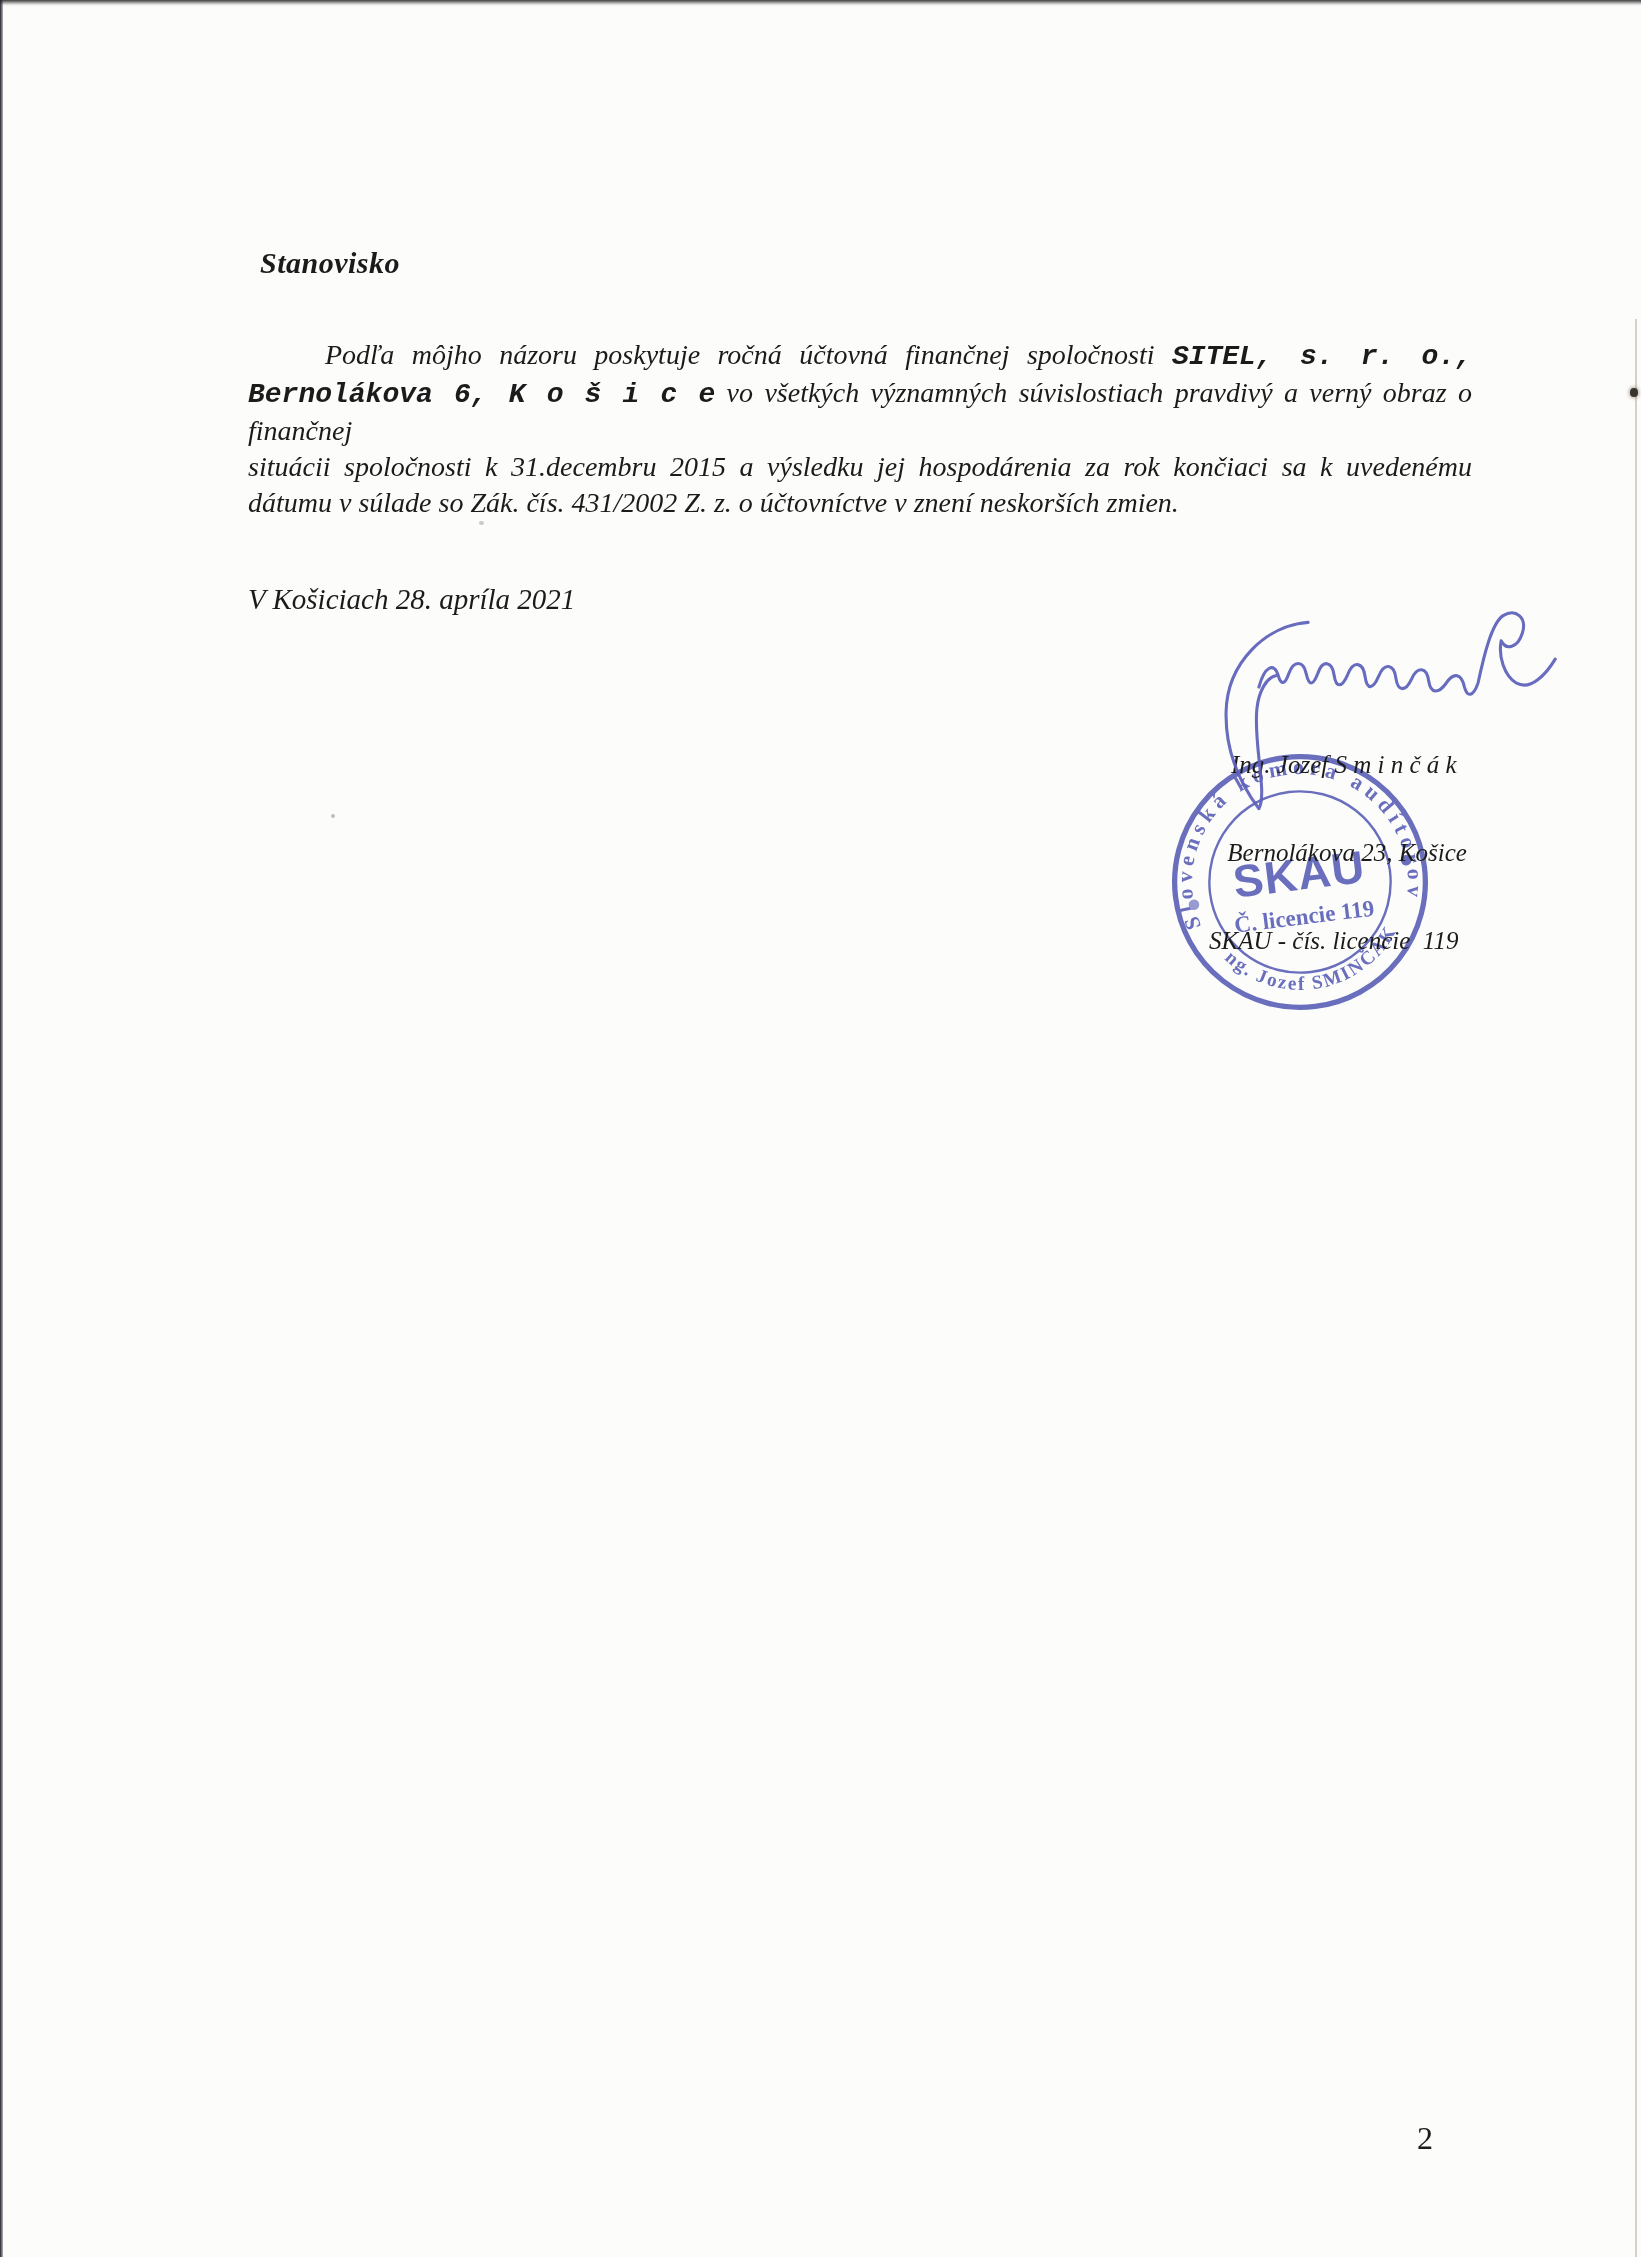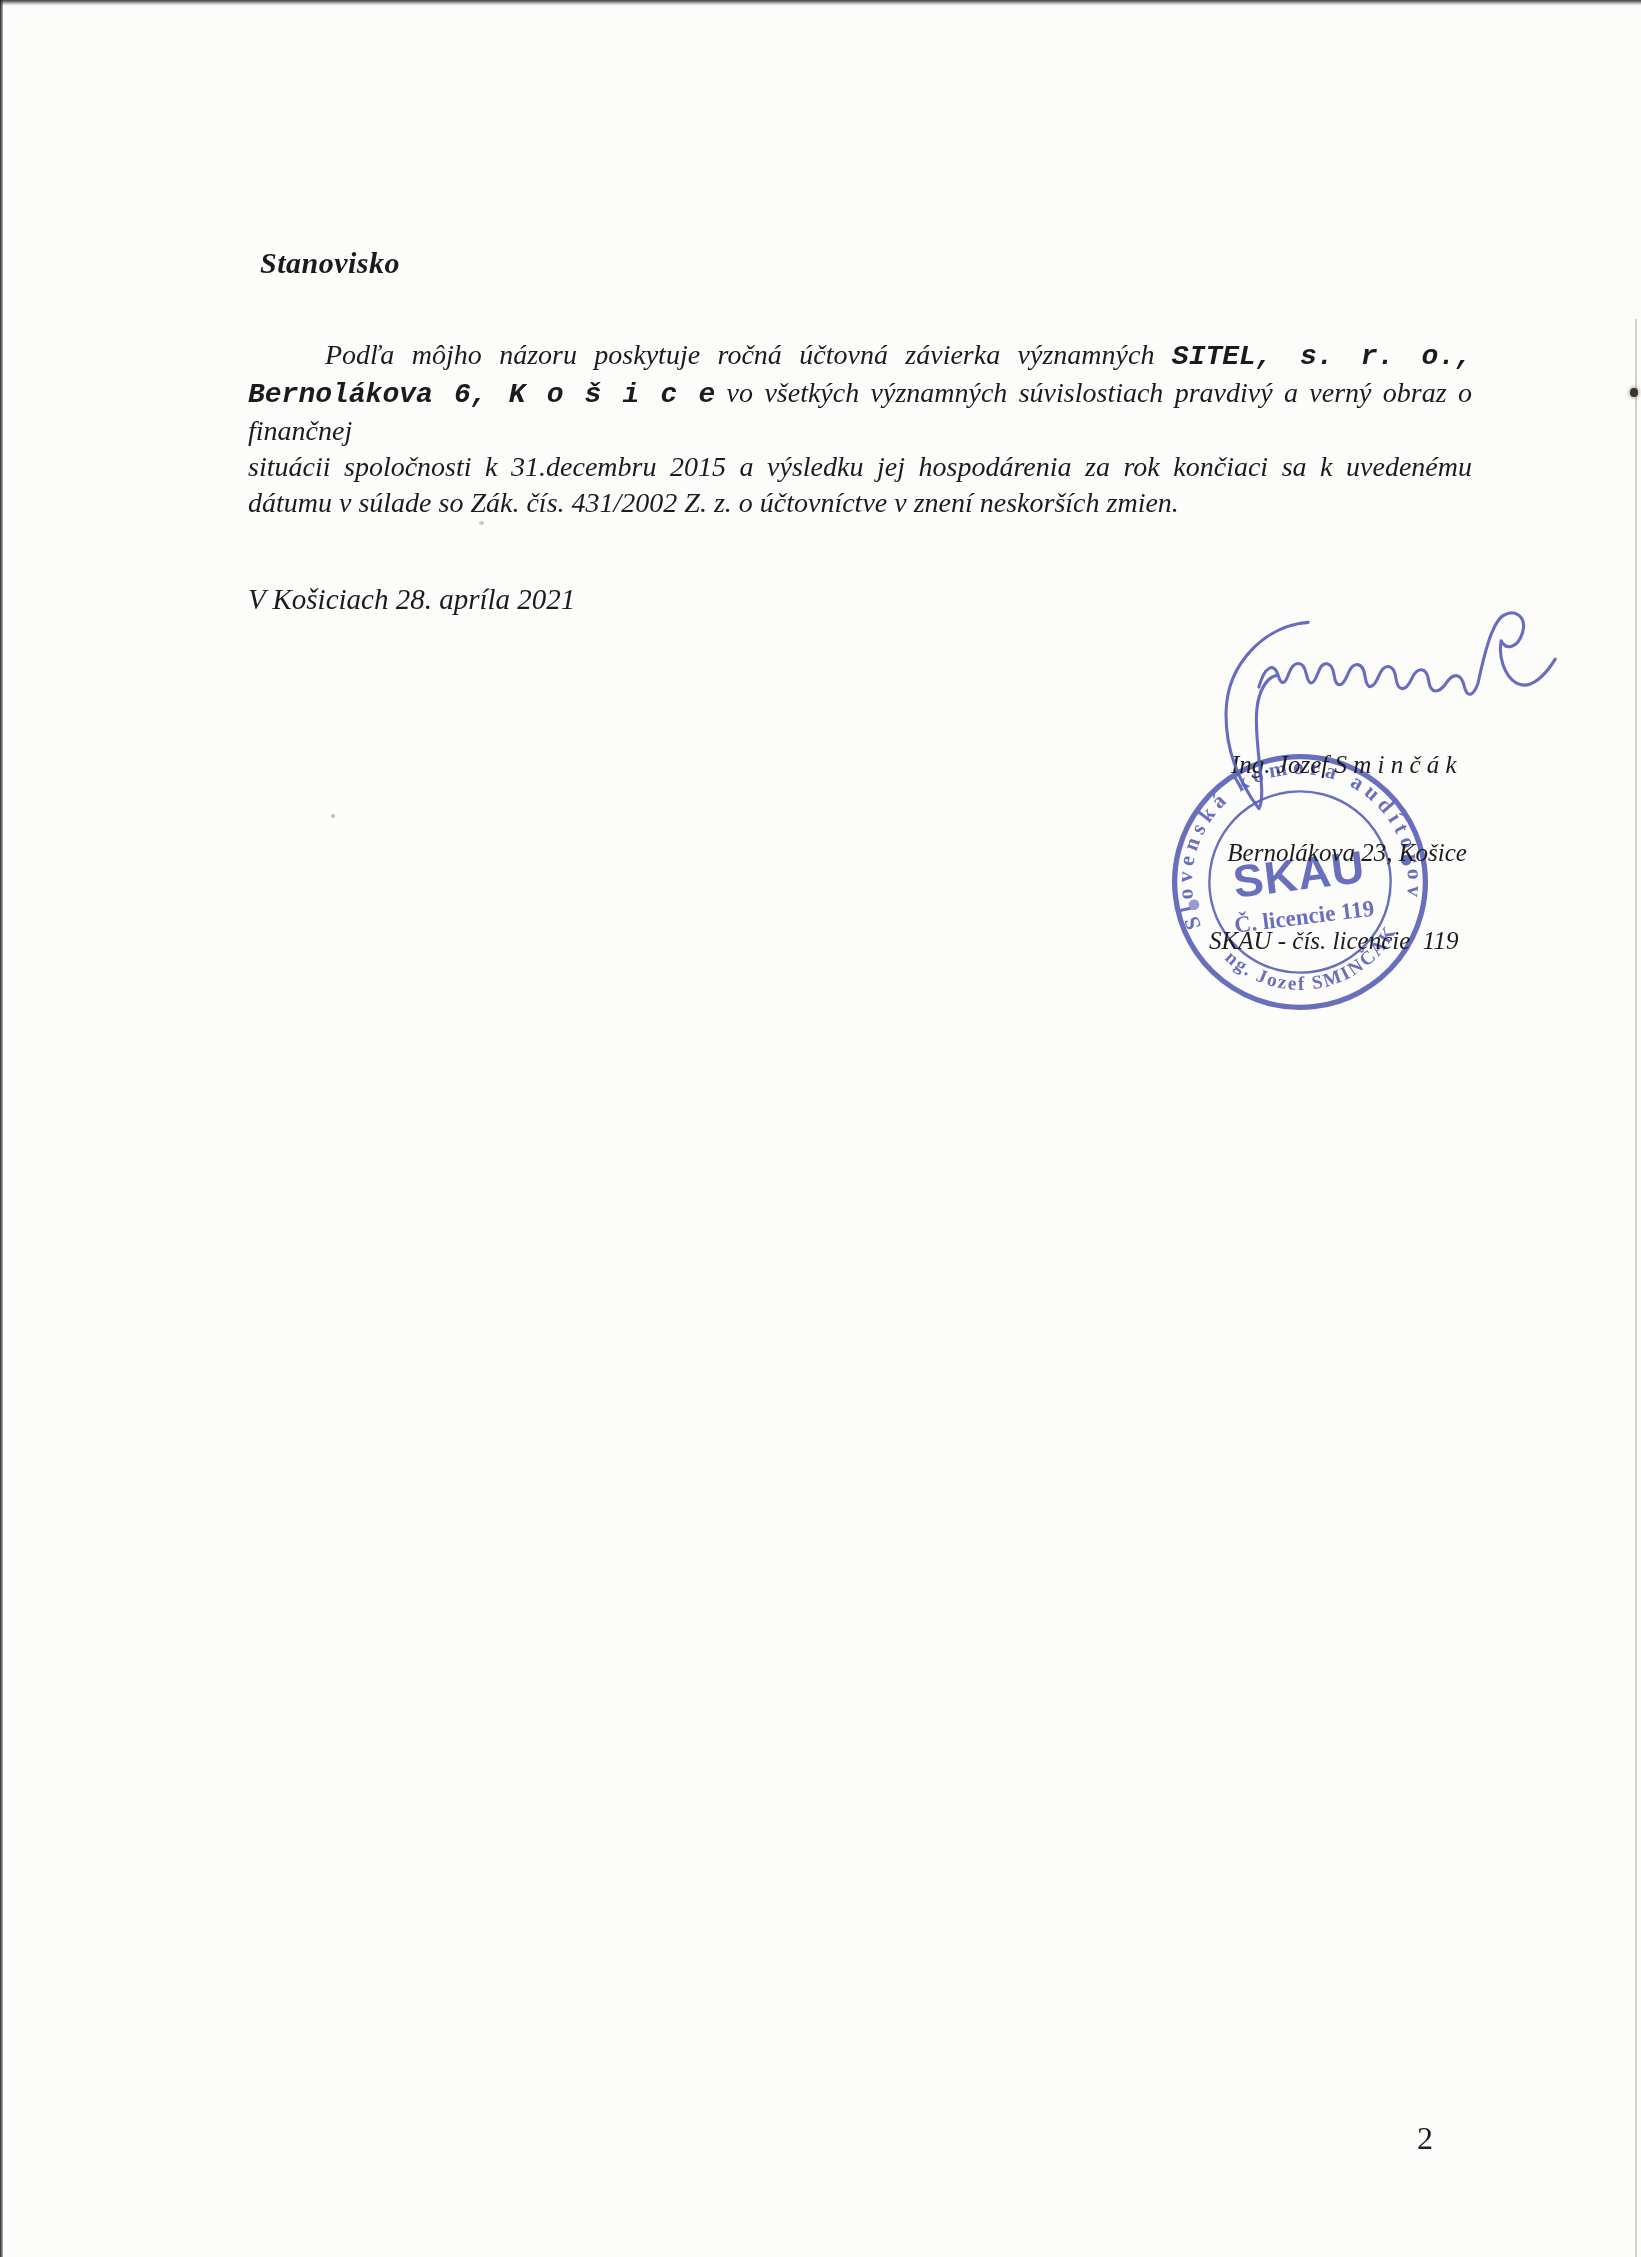--- a/index.html
+++ b/index.html
@@ -54,21 +54,21 @@
 <div class="edge-top"></div>
 <div class="edge-left"></div>
 <div class="edge-right-line"></div>
 <div class="speck speck-a"></div>
 <div class="speck speck-b"></div>
 <div class="speck speck-c"></div>
 
 <div class="heading">Stanovisko</div>
 
 <div class="opinion">
-  <div class="op-line first"><span>Podľa môjho názoru poskytuje ročná účtovná závierka významných </span><span class="bold">SITEL, s. r. o.,</span></div>
+  <div class="op-line first"><span>Podľa môjho názoru poskytuje ročná účtovná finančnej spoločnosti </span><span class="bold">SITEL, s. r. o.,</span></div>
   <div class="op-line"><span class="bold">Bernolákova 6, K o š i c e</span><span> vo všetkých významných súvislostiach pravdivý a verný obraz o finančnej</span></div>
   <div class="op-line">situácii spoločnosti k 31.decembru 2015 a výsledku jej hospodárenia za rok končiaci sa k uvedenému</div>
   <div class="op-line last">dátumu v súlade so Zák. čís. 431/2002 Z. z. o účtovníctve v znení neskorších zmien.</div>
 </div>
 
 <div class="date-line">V Košiciach 28. apríla 2021</div>
 
 <svg class="stamp" viewBox="0 0 280 280">
   <circle cx="140" cy="140" r="130" fill="none" stroke="#575cb5" stroke-width="5.5"></circle>
   <circle cx="140" cy="140" r="94" fill="none" stroke="#575cb5" stroke-width="2.5"></circle>

